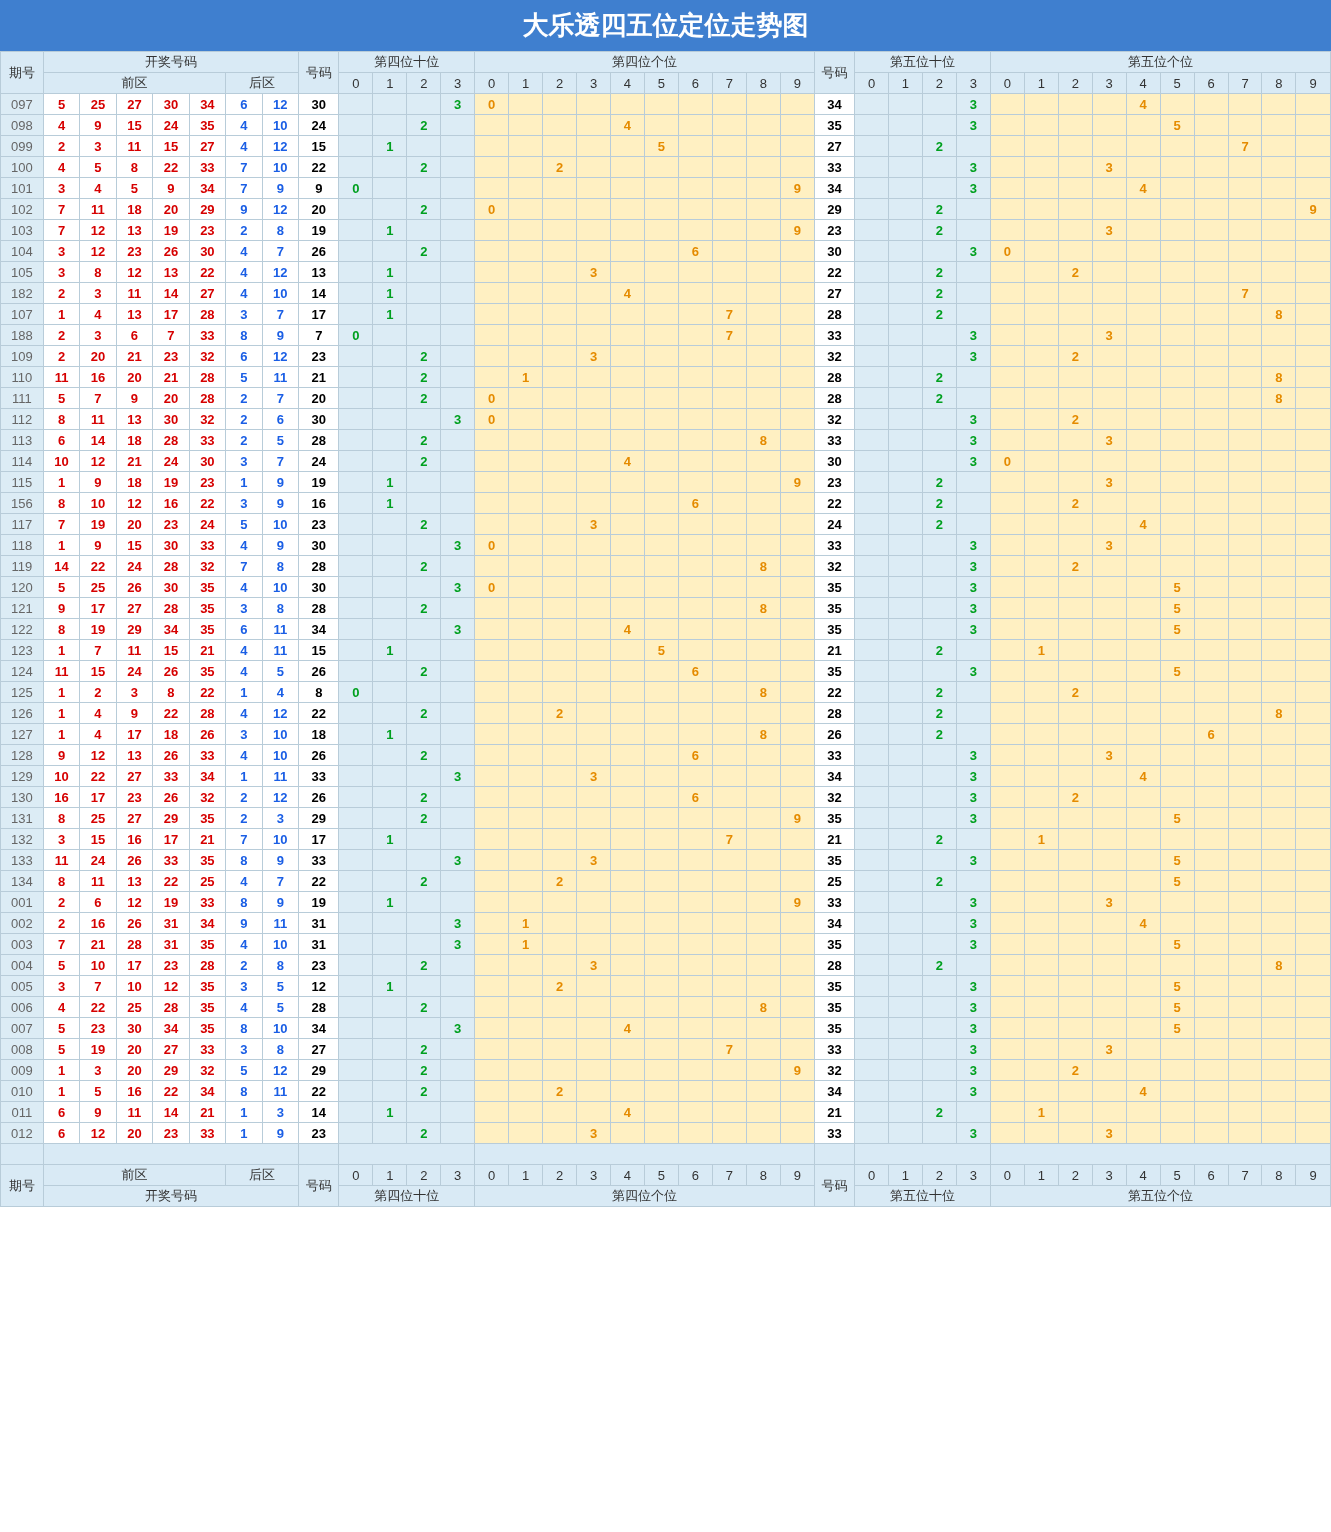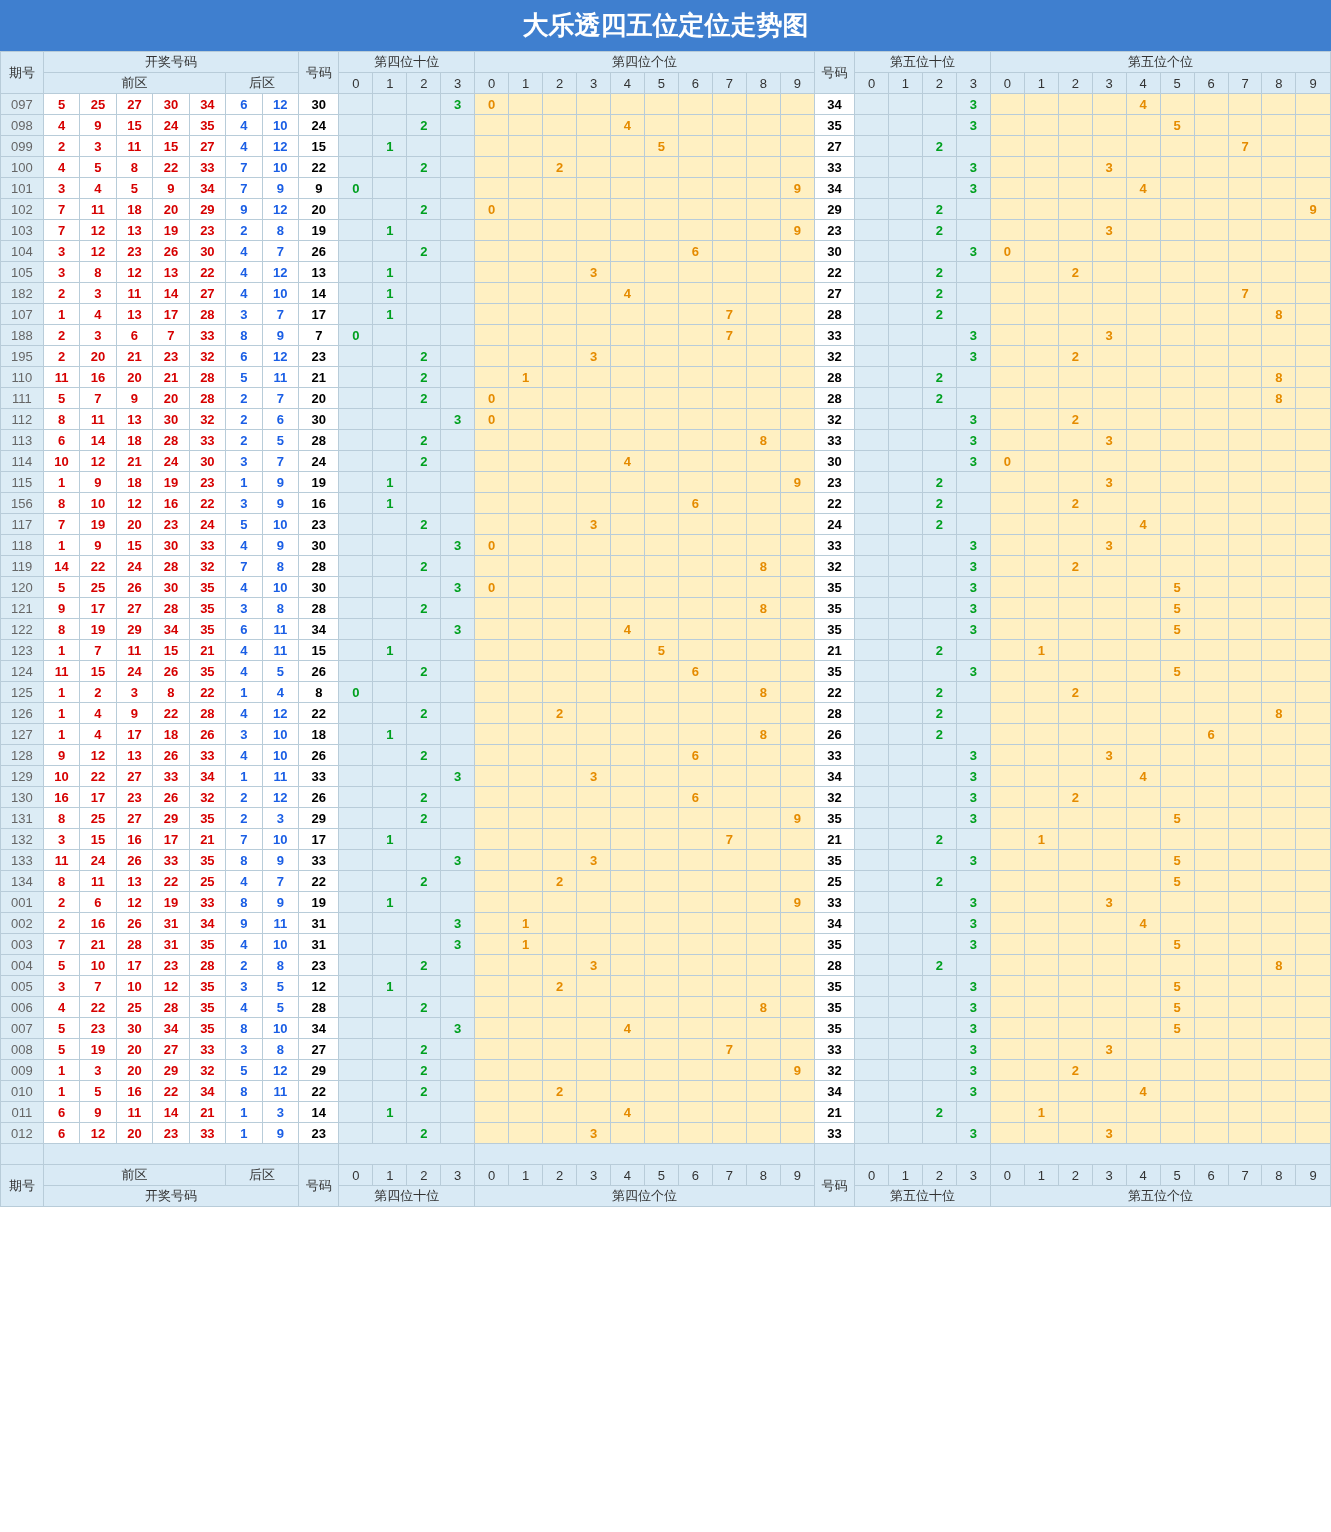--- a/index.html
+++ b/index.html
@@ -556,21 +556,21 @@
         <td class="bg-yellow "></td>
         <td class="bg-yellow orange">3</td>
         <td class="bg-yellow "></td>
         <td class="bg-yellow "></td>
         <td class="bg-yellow "></td>
         <td class="bg-yellow "></td>
         <td class="bg-yellow "></td>
         <td class="bg-yellow "></td>
       </tr>
       <tr>
-        <td class="period">195</td>
+        <td class="period">109</td>
         <td class="red bg-white">2</td>
         <td class="red bg-white">20</td>
         <td class="red bg-white">21</td>
         <td class="red bg-white">23</td>
         <td class="red bg-white">32</td>
         <td class="blue bg-white">6</td>
         <td class="blue bg-white">12</td>
         <td class="black bg-white">23</td>
         <td class="bg-blue "></td>
         <td class="bg-blue "></td>

